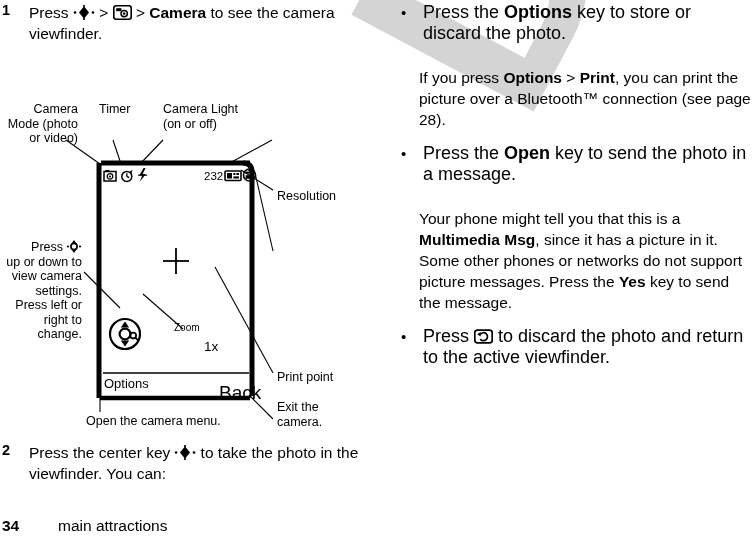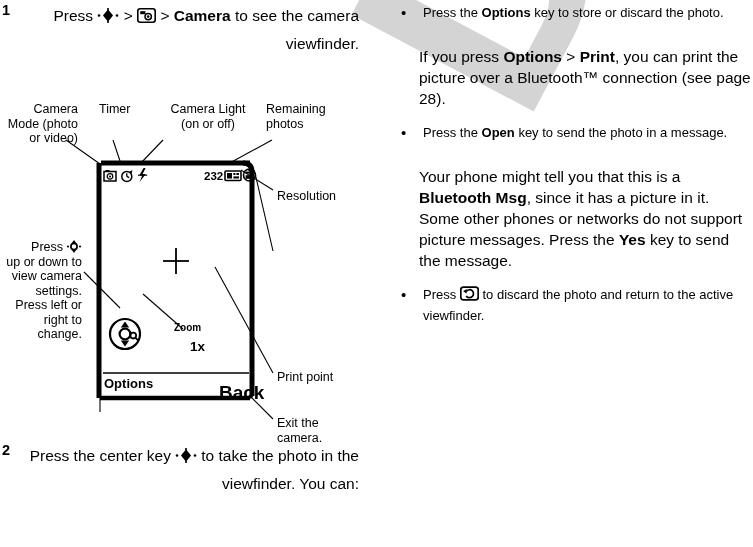--- a/index.html
+++ b/index.html
@@ -65,23 +65,22 @@
   .step-num {
     font-weight: bold;
     font-size: 14.5px;
     width: 27px;
     flex: 0 0 27px;
     text-align: left;
     padding-left: 2px;
   }
   .step-body {
     font-size: 15.5px;
-    line-height: 28px;
+    line-height: 21px;
     width: 330px;
-    text-align: right;
   }
 
   #step1 { left: 0; top: 2px; }
   #step2 { left: 0; top: 442px; }
 
   .b { font-weight: bold; }
   .i { }
 
   
   .glyph {
@@ -124,39 +123,39 @@
   .dlbl {
     position: absolute;
     font-size: 12.5px;
     line-height: 14.5px;
     color: #000;
   }
 
   
   #lbl-mode    { left: 2px;   top: 56px;  width: 76px; text-align: right; }
   #lbl-timer   { left: 92px;  top: 56px;  width: 60px; text-align: left; margin-left: 7px; }
-  #lbl-light   { left: 163px; top: 56px;  width: 90px; text-align: center; }
+  #lbl-light   { left: 163px; top: 56px;  width: 90px; text-align: left; }
   #lbl-remain  { left: 266px; top: 56px;  width: 90px; text-align: left; }
 
   
   #lbl-res     { left: 277px; top: 143px; width: 100px; }
   #lbl-storage { left: 277px; top: 203px; width: 100px; }
   #lbl-focus   { left: 277px; top: 324px; width: 100px; }
-  #lbl-exit    { left: 277px; top: 370px; width: 90px; }
+  #lbl-exit    { left: 277px; top: 354px; width: 90px; }
 
   
   #lbl-press   { left: 0px;   top: 194px; width: 82px; text-align: right; }
 
   
   #lbl-menu    { left: 86px;  top: 368px; width: 180px; text-align: left; }
 
   
   .vf-txt {
     position: absolute;
-    font-weight: bold;
+    font-weight: normal;
     font-family: "Liberation Sans", sans-serif;
     color: #000;
   }
 
   
   #right-col {
     position: absolute;
     left: 397px;
     top: 0;
     width: 356px;
@@ -170,21 +169,21 @@
   .bullet-dot {
     flex: 0 0 22px;
     width: 22px;
     font-size: 15px;
     line-height: 21px;
     text-align: left;
     padding-left: 4px;
   }
   .bullet-text {
     flex: 1 1 auto;
-    font-size: 13px;
+    font-size: 18px;
     line-height: 21px;
   }
   .sub-para {
     margin-left: 22px;
     font-size: 15.5px;
     line-height: 21px;
     margin-top: 23px;
   }
   #rb1 { margin-top: 2px; }
   #rb2 { margin-top: 13px; }
@@ -323,42 +322,38 @@
           <circle cx="16" cy="16" r="15" fill="none" stroke="#000" stroke-width="2.2"></circle>
           <circle cx="16" cy="16" r="5.4" fill="none" stroke="#000" stroke-width="2.2"></circle>
           <path d="M16 3.4 L20.2 9.6 L11.8 9.6 Z" fill="#000"></path>
           <path d="M16 28.6 L20.2 22.4 L11.8 22.4 Z" fill="#000"></path>
           <circle cx="24.2" cy="17.6" r="2.9" fill="none" stroke="#000" stroke-width="1.8"></circle>
           <line x1="26.4" y1="19.8" x2="29.2" y2="22.4" stroke="#000" stroke-width="1.8"></line>
         </g>
       </svg>
 
       <div class="vf-txt" style="left:174px; top:276px; font-size:10px;">Zoom</div>
-      <div class="vf-txt" style="left:190px; top:293px; font-size:13.5px;">1x</div>
+      <div class="vf-txt" style="left:204px; top:293px; font-size:13.5px;">1x</div>
       <div class="vf-txt" style="left:204px; top:124px; font-size:11.5px;">232</div>
       <div class="vf-txt" style="left:104px; top:330px; font-size:13px;">Options</div>
       <div class="vf-txt" style="left:219px; top:336px; font-size:19px;">Back</div>
 
       <div class="dlbl" id="lbl-mode">
         <div>Camera</div>
         <div>Mode (photo</div>
         <div>or video)</div>
       </div>
 
       <div class="dlbl" id="lbl-timer">Timer</div>
 
       <div class="dlbl" id="lbl-light">
         <div>Camera Light</div>
         <div>(on or off)</div>
       </div>
 
-      <div class="dlbl" id="lbl-remain">
-        <div>Remaining</div>
-        <div>photos</div>
-      </div>
 
       <div class="dlbl" id="lbl-res">Resolution</div>
 
 
       <div class="dlbl" id="lbl-focus">Print point</div>
 
       <div class="dlbl" id="lbl-exit">
         <div>Exit the</div>
         <div>camera.</div>
       </div>
@@ -372,48 +367,53 @@
              <path d="M8 13 L10.5 9.6 L5.5 9.6 Z" fill="#000"></path>
            </svg></span></div>
         <div>up or down to</div>
         <div>view camera</div>
         <div>settings.</div>
         <div>Press left or</div>
         <div>right to</div>
         <div>change.</div>
       </div>
 
+      <div class="dlbl" id="lbl-menu">Open the camera menu.</div>
     </div>
 
     <div class="step" id="step2">
       <div class="step-num">2</div>
       <div class="step-body"><span>Press the </span><span class="i">center key</span><span class="glyph k-center" style="margin-left:4px;"><svg viewBox="0 0 22 15" width="22" height="15">
             <circle cx="2" cy="7.5" r="1.3" fill="#000"></circle>
             <circle cx="20" cy="7.5" r="1.3" fill="#000"></circle>
             <path d="M11 1.2 L16 7.5 L11 13.8 L6 7.5 Z" fill="#000"></path>
             <rect x="10.2" y="0" width="1.6" height="2" fill="#000"></rect>
             <rect x="10.2" y="13" width="1.6" height="2" fill="#000"></rect>
           </svg></span><span> to take the photo in the viewfinder. You can:</span></div>
     </div>
 
+    <div id="footer">
+      <div class="pg">34</div>
+      <div class="ft">main attractions</div>
+    </div>
   </div>
 
   <div id="right-col">
 
     <div class="bullet-item" id="rb1">
       <div class="bullet-dot">•</div>
       <div class="bullet-text"><span>Press the </span><span class="b">Options</span><span> key to store or discard the photo.</span></div>
     </div>
     <div class="sub-para"><span>If you press </span><span class="b">Options</span><span> &gt; </span><span class="b">Print</span><span>, you can print the picture over a Bluetooth™ connection (see page 28).</span></div>
 
     <div class="bullet-item" id="rb2">
       <div class="bullet-dot">•</div>
       <div class="bullet-text"><span>Press the </span><span class="b">Open</span><span> key to send the photo in a message.</span></div>
     </div>
-    <div class="sub-para"><span>Your phone might tell you that this is a </span><span class="b">Bluetooth Msg</span><span>, since it has a picture in it. Some other phones or networks do not support picture messages. Press the </span><span class="b">Yes</span><span> key to send the message.</span></div>
+    <div class="sub-para"><span>Your phone might tell you that this is a </span><span class="b">Multimedia Msg</span><span>, since it has a picture in it. Some other phones or networks do not support picture messages. Press the </span><span class="b">Yes</span><span> key to send the message.</span></div>
 
     <div class="bullet-item" id="rb3">
       <div class="bullet-dot">•</div>
       <div class="bullet-text"><span>Press </span><span class="glyph k-back"><svg viewBox="0 0 19 15" width="19" height="15">
             <rect x="0.8" y="1.2" width="17.4" height="12.6" rx="2.6" ry="2.6" fill="none" stroke="#000" stroke-width="1.7"></rect>
             <path d="M6.2 5.4 A4.0 4.0 0 1 1 6.2 10.0" fill="none" stroke="#000" stroke-width="1.7"></path>
             <path d="M6.6 3.0 L6.6 7.4 L3.2 5.2 Z" fill="#000"></path>
           </svg></span><span> to discard the photo and return to the active viewfinder.</span></div>
     </div>
   </div>

